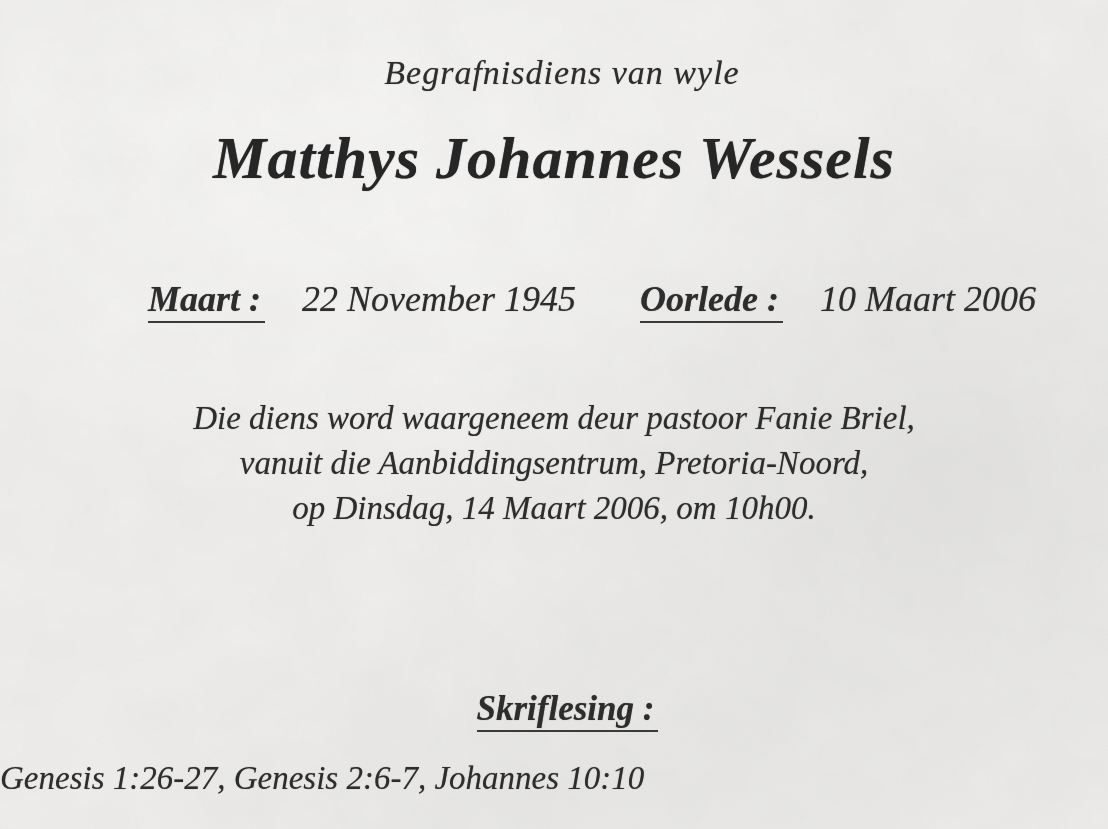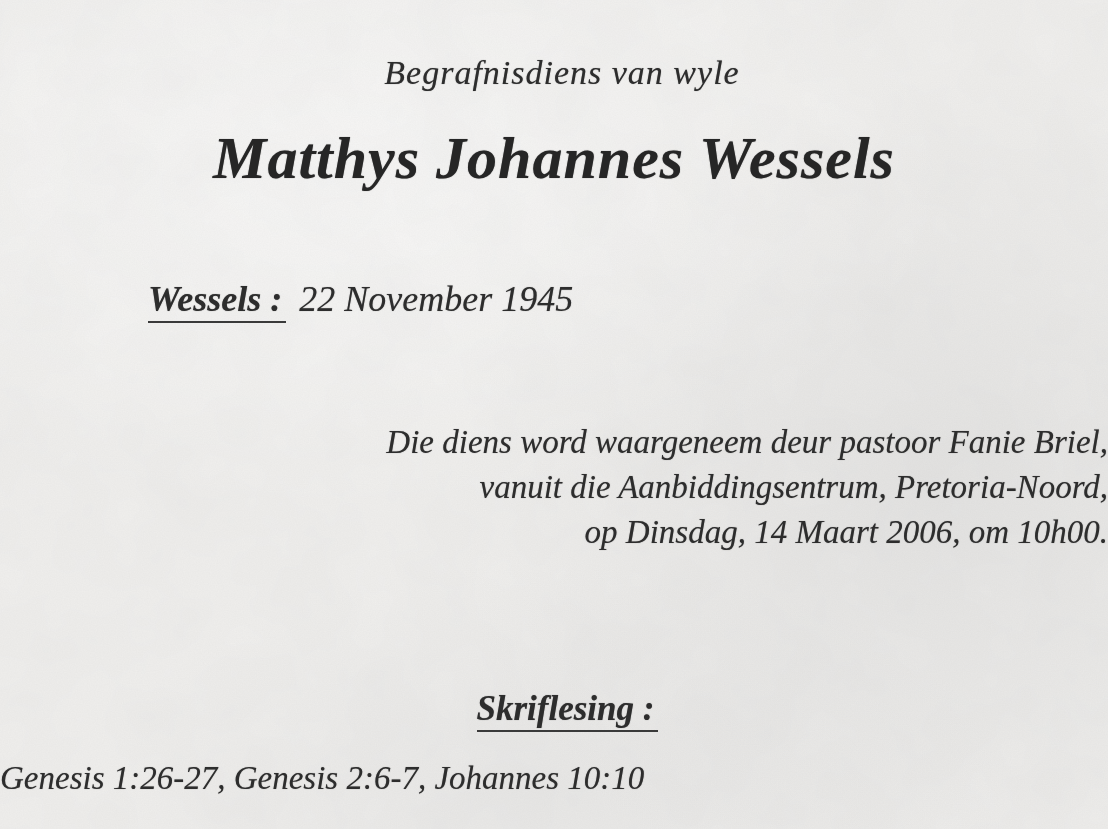--- a/index.html
+++ b/index.html
@@ -56,24 +56,24 @@
   }
   .date-group.born { left: 148px; }
   .date-group.died { left: 640px; }
   .date-label {
     display: inline-block;
     font-weight: bold;
     border-bottom: 2.5px solid #3a3a3a;
     padding-bottom: 1px;
     padding-right: 4px;
   }
-  .date-value { margin-left: 4px; }
+  .date-value { margin-left: 28px; }
   .service-paragraph {
-    top: 420px;
-    text-align: right;
+    top: 396px;
+    text-align: center;
     font-size: 33px;
     line-height: 45px;
     text-shadow: 0 0 1px rgba(45,45,45,0.5);
   }
   .burial-line {
     top: 601px;
     text-align: center;
     font-size: 33px;
     text-shadow: 0 0 1px rgba(45,45,45,0.5);
   }
@@ -114,24 +114,28 @@
     </filter>
     <rect width="100%" height="100%" filter="url(#blotches)"></rect>
     <rect width="100%" height="100%" filter="url(#fineGrain)"></rect>
   </svg>
 
   <div class="textlayer eyebrow">Begrafnisdiens van wyle</div>
 
   <h1 class="textlayer title">Matthys Johannes Wessels</h1>
 
   <div class="date-group born">
-    <span class="date-label">Wessels :</span>
+    <span class="date-label">Maart :</span>
     <span class="date-value">22 November 1945</span>
   </div>
 
+  <div class="date-group died">
+    <span class="date-label">Oorlede :</span>
+    <span class="date-value">10 Maart 2006</span>
+  </div>
 
   <div class="textlayer service-paragraph">
     <div class="service-line">Die diens word waargeneem deur pastoor Fanie Briel,</div>
     <div class="service-line">vanuit die Aanbiddingsentrum, Pretoria-Noord,</div>
     <div class="service-line">op Dinsdag, 14 Maart 2006, om 10h00.</div>
   </div>
 
 
   <div class="textlayer scripture-heading-wrap">
     <span class="scripture-heading">Skriflesing :</span>

